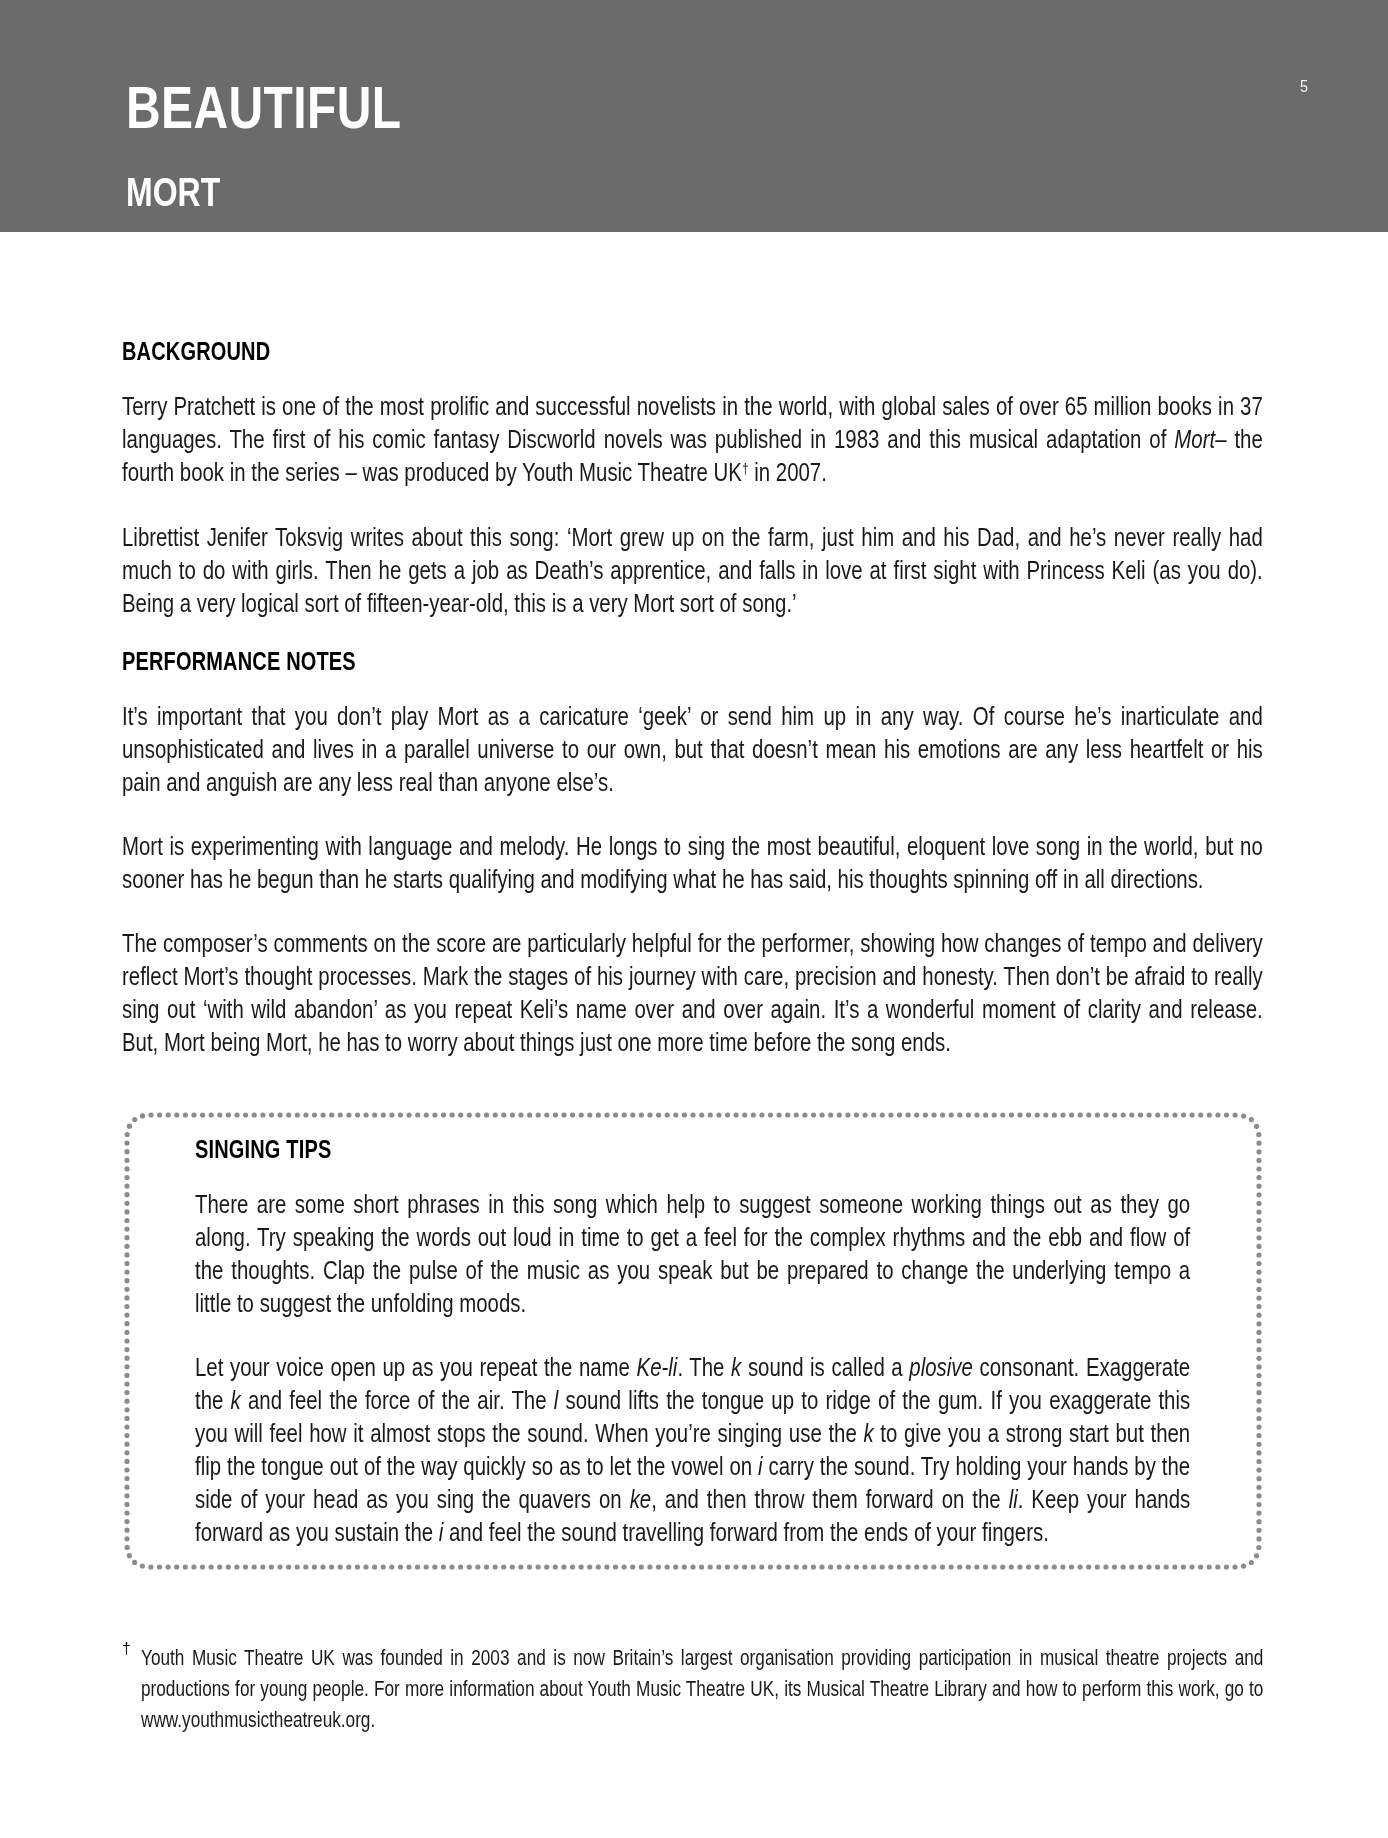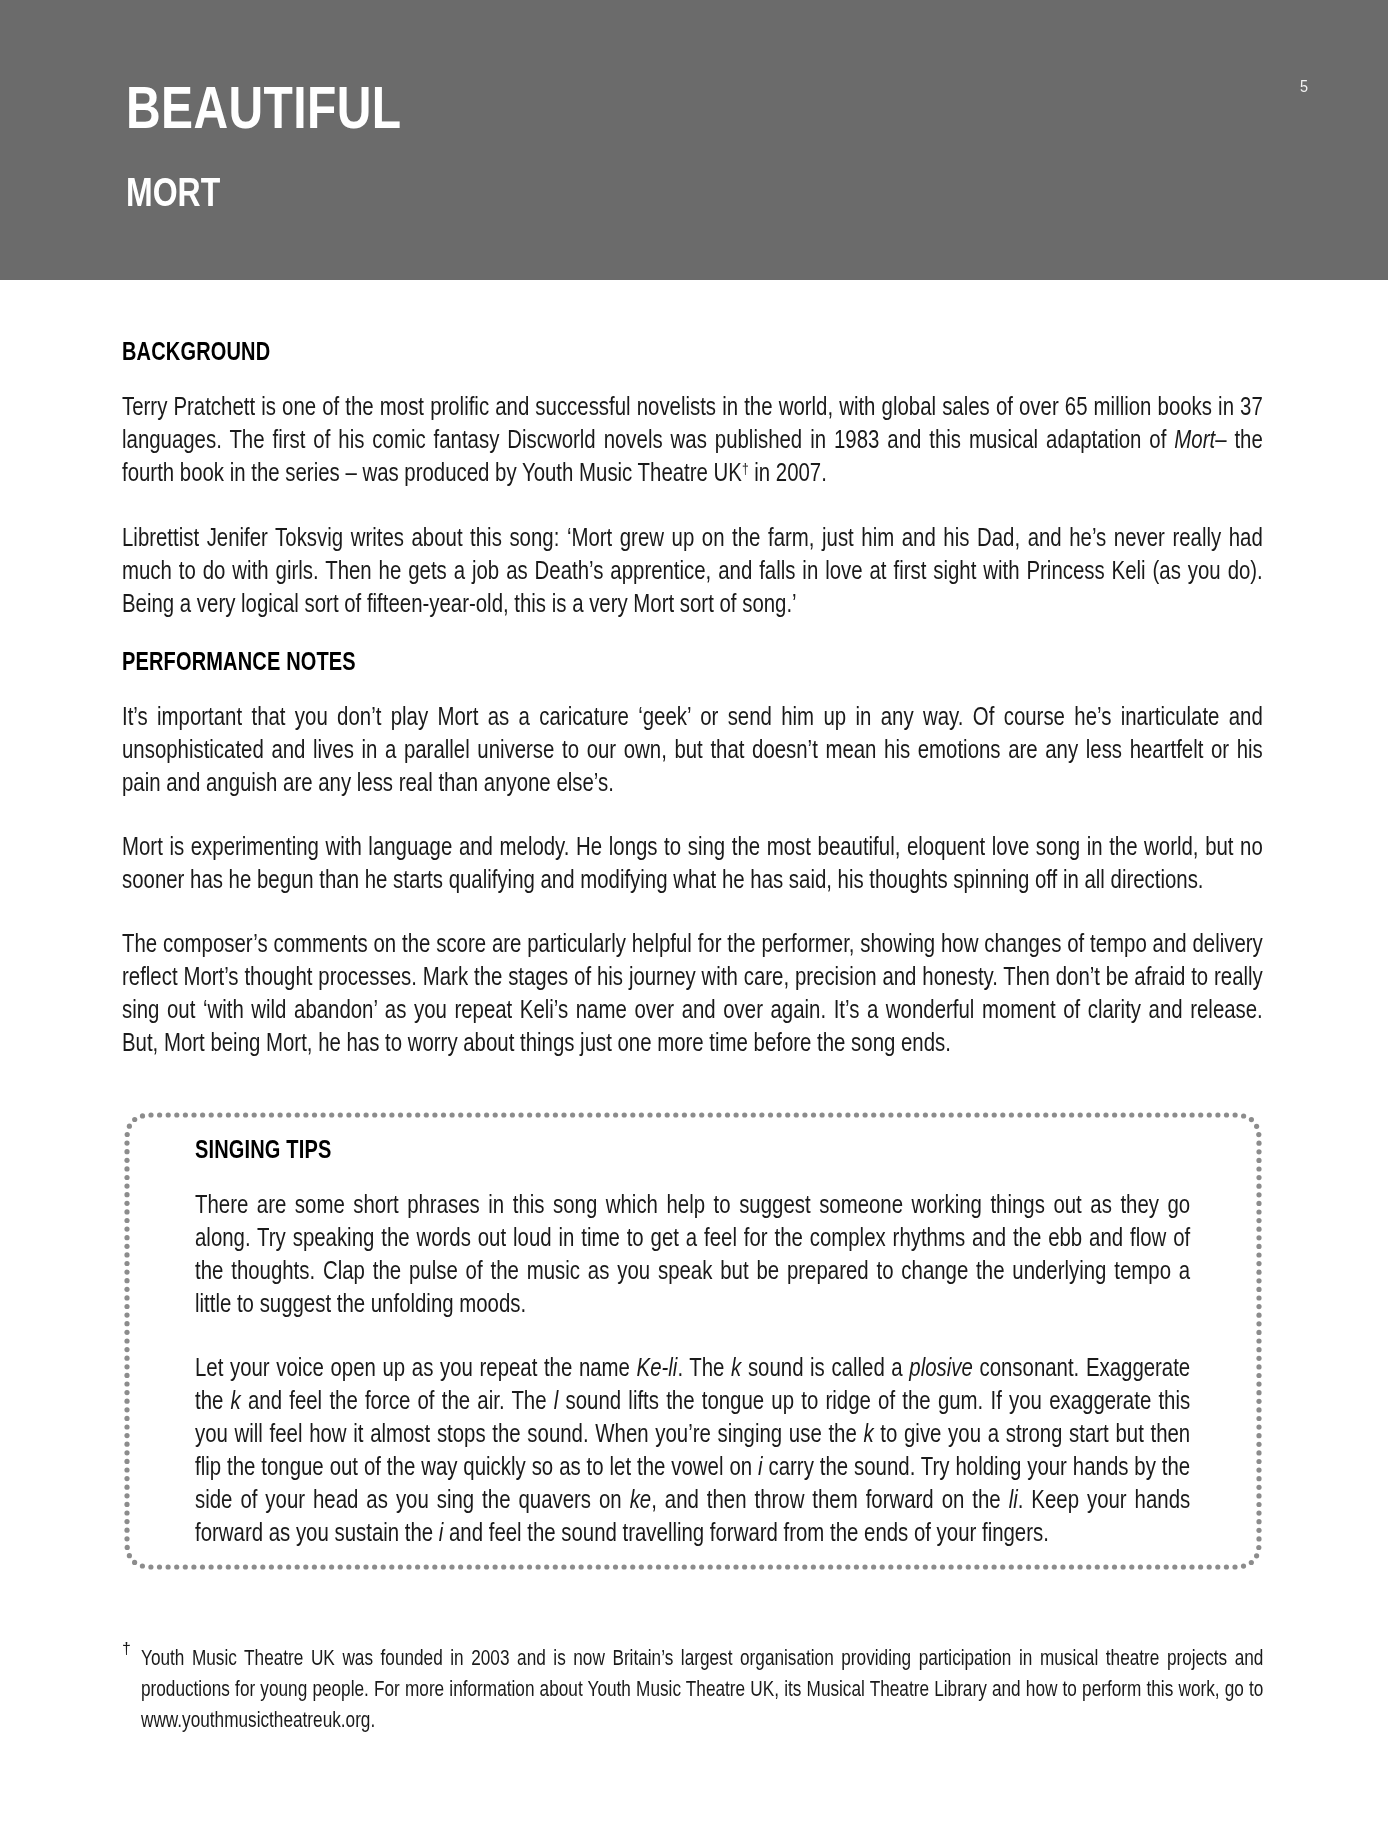--- a/index.html
+++ b/index.html
@@ -2,21 +2,21 @@
 <html><head>
 <meta charset="utf-8">
 <style>
   html, body { margin: 0; padding: 0; }
   body {
     width: 1388px; height: 1838px; position: relative; overflow: hidden;
     background: #ffffff; color: #1a1a1a;
     font-family: "Liberation Sans", sans-serif;
   }
   .header {
-    position: absolute; left: 0; top: 0; width: 1388px; height: 280px;
+    position: absolute; left: 0; top: 0; width: 1388px; height: 232px;
     background: #6b6b6b;
   }
   .title {
     position: absolute; left: 126px; top: 78px; margin: 0;
     font-size: 60px; font-weight: bold; color: #ffffff; line-height: 1;
     transform: scaleX(0.80); transform-origin: left top; letter-spacing: 0.5px;
     white-space: nowrap;
   }
   .subtitle {
     position: absolute; left: 126px; top: 172px; margin: 0;

